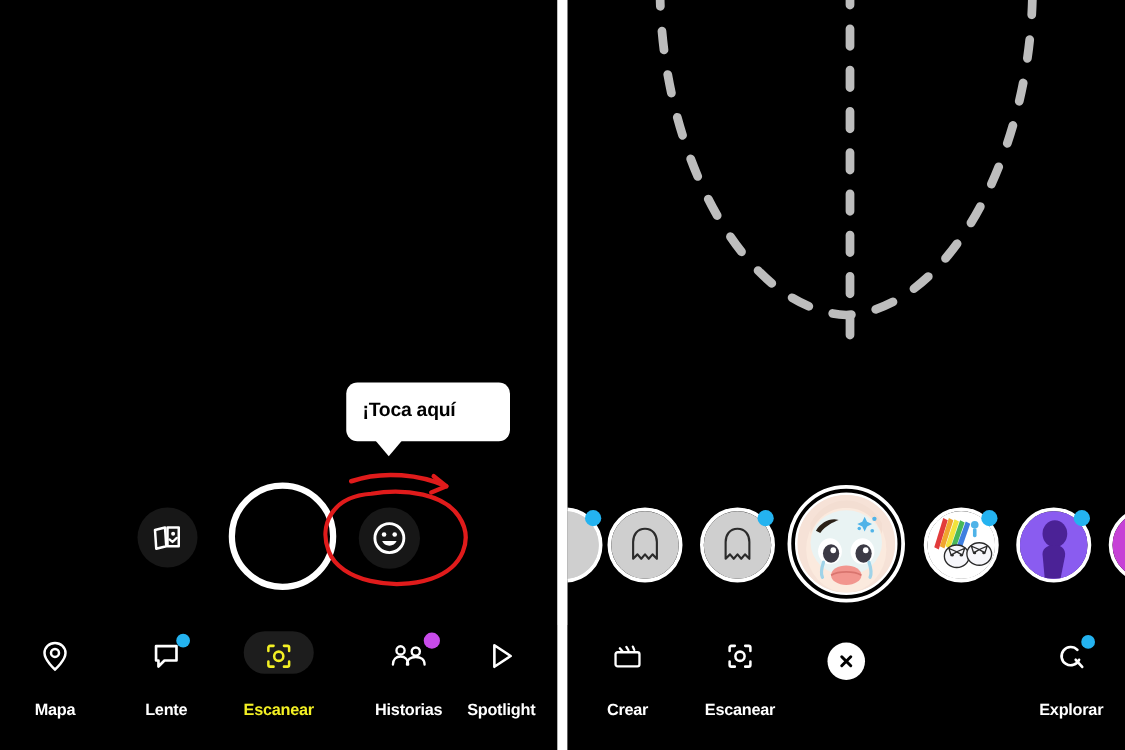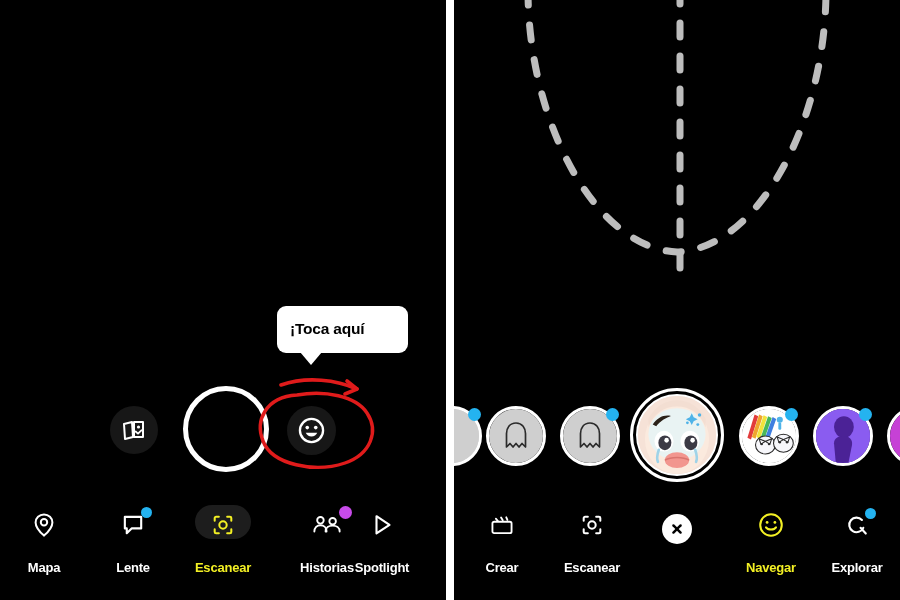--- a/index.html
+++ b/index.html
@@ -152,21 +152,21 @@
             <circle cx="9" cy="7" r="3.5" fill="none" stroke="#ffffff" stroke-width="2"></circle>
             <path d="M2.5 19 C2.5 14.6 5.4 12.2 9 12.2 C12.6 12.2 15.5 14.6 15.5 19" fill="none" stroke="#ffffff" stroke-width="2" stroke-linecap="round"></path>
             <circle cx="22" cy="8" r="3.5" fill="none" stroke="#ffffff" stroke-width="2"></circle>
             <path d="M14.5 19 C14.5 14.6 18 12.6 22 12.6 C26 12.6 29.5 14.6 29.5 19" fill="none" stroke="#ffffff" stroke-width="2" stroke-linecap="round"></path>
           </svg>
           <span class="badge-dot" style="right:20px; top:-2px; width:13px; height:13px; background:#c84bea;"></span>
         </div>
         <div class="nav-label">Historias</div>
       </div>
 
-      <div class="nav-item" style="left:337px;">
+      <div class="nav-item" style="left:356px;">
         <div class="nav-icon-wrap">
           <svg width="24" height="26" viewBox="0 0 24 26">
             <path d="M6.5 4.2 L19.5 12.8 L6.5 21.4 Z" fill="none" stroke="#ffffff" stroke-width="2.1" stroke-linejoin="round"></path>
           </svg>
         </div>
         <div class="nav-label">Spotlight</div>
       </div>
 
     </div>
   </div>
@@ -319,31 +319,20 @@
 
       <div class="close-btn" style="left:208px; top:14px;">
         <svg width="14" height="14" viewBox="0 0 14 14">
           <g stroke="#000000" stroke-width="2.4" stroke-linecap="round">
             <path d="M3.4 3.4 L10.6 10.6"></path>
               <path d="M10.6 3.4 L3.4 10.6"></path>
           </g>
         </svg>
       </div>
 
-      <div class="nav-item" style="left:272px;">
-        <div class="nav-icon-wrap">
-          <svg width="26" height="26" viewBox="0 0 28 28">
-            <circle cx="14" cy="14" r="11.6" fill="none" stroke="#f3f024" stroke-width="2.2"></circle>
-            <circle cx="9.8" cy="11.2" r="1.5" fill="#f3f024"></circle>
-            <circle cx="18.2" cy="11.2" r="1.5" fill="#f3f024"></circle>
-            <path d="M8.6 16.6 C10.6 19.6 17.4 19.6 19.4 16.6" fill="none" stroke="#f3f024" stroke-width="2.2" stroke-linecap="round"></path>
-          </svg>
-        </div>
-        <div class="nav-label active">Navegar</div>
-      </div>
 
       <div class="nav-item" style="left:358px;">
         <div class="nav-icon-wrap">
           <svg width="25" height="25" viewBox="0 0 26 26">
             <path d="M17.6 7.2 A7.6 7.6 0 1 0 19 15.4" fill="none" stroke="#ffffff" stroke-width="2.2" stroke-linecap="round"></path>
             <path d="M16.2 15.4 L21.6 21.4" fill="none" stroke="#ffffff" stroke-width="2.2" stroke-linecap="round"></path>
           </svg>
           <span class="badge-dot" style="right:26px; top:0px; background:#24b3f0;"></span>
         </div>
         <div class="nav-label">Explorar</div>

